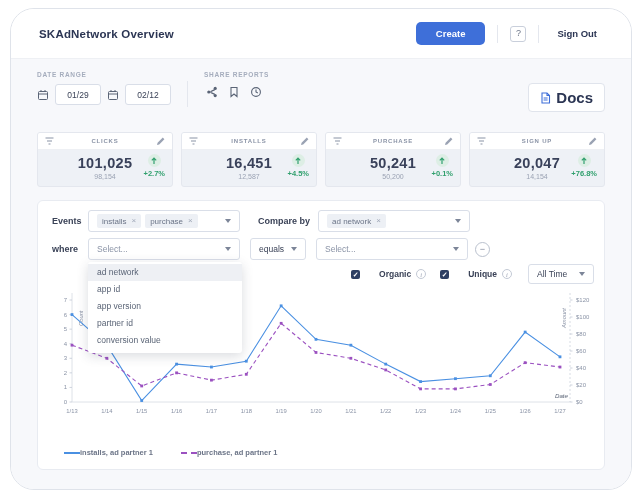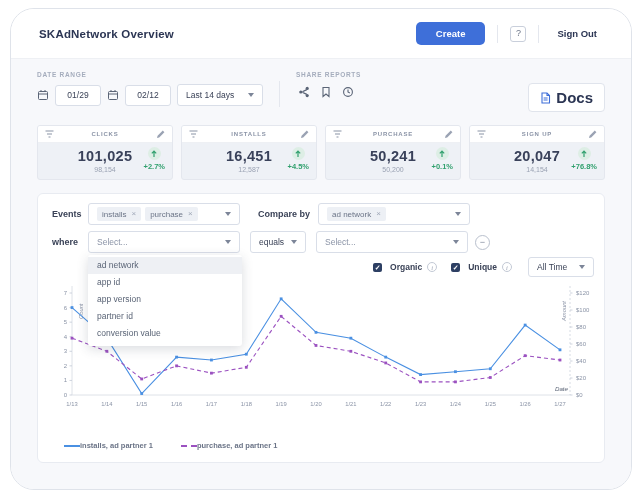--- a/index.html
+++ b/index.html
@@ -31,21 +31,21 @@
   .caret{width:0;height:0;border-left:3px solid transparent;border-right:3px solid transparent;
     border-top:4px solid #7c8598;margin-left:auto;}
   .preset{width:86px;}
   .toolbar .vdiv.tall{height:26px;margin:10px 16px 0;}
   .icon-btn{background:none;border:none;padding:2px;cursor:pointer;display:flex;}
   .spacer{flex:1;}
   .docs-btn{margin-top:12px;display:flex;align-items:center;gap:5px;background:#fff;
     border:1px solid #e0e4ec;border-radius:4px;padding:5px 11px;font-size:15px;font-weight:700;
     color:#2b3553;cursor:pointer;font-family:inherit;}
   
-  .cards{display:grid;grid-template-columns:repeat(4,1fr);gap:8px;margin-top:13px;}
+  .cards{display:grid;grid-template-columns:repeat(4,1fr);gap:8px;margin-top:20px;}
   .card{border:1px solid #e4e7ee;border-radius:3px;overflow:hidden;background:#eef1f6;}
   .card-head{background:#fff;height:17px;display:flex;align-items:center;justify-content:space-between;
     padding:0 7px;border-bottom:1px solid #eef0f4;}
   .card-title{font-size:6px;font-weight:700;letter-spacing:.8px;color:#8a93a6;}
   .card-body{height:36px;position:relative;display:flex;flex-direction:column;align-items:center;
     justify-content:center;}
   .card-value{font-size:14.5px;font-weight:800;color:#39415a;letter-spacing:.3px;line-height:1;}
   .card-sub{font-size:7px;color:#9aa2b3;margin-top:3px;}
   .pct-col{position:absolute;right:7px;top:4px;display:flex;flex-direction:column;align-items:center;}
   .up-badge{width:13px;height:13px;border-radius:50%;background:#ddeee5;display:flex;align-items:center;
@@ -67,21 +67,21 @@
   .where-row .wide.second{margin-left:10px;}
   .minus-btn{width:15px;height:15px;border-radius:50%;border:1px solid #b9c0cd;background:#fff;
     color:#7c8598;font-size:9px;line-height:12px;text-align:center;padding:0;margin-left:7px;cursor:pointer;}
   .select-wrap{position:relative;flex:none;}
   .dropdown{position:absolute;top:calc(100% + 2px);left:0;width:154px;background:#fff;
     border-radius:3px;box-shadow:0 3px 12px rgba(45,55,80,.18);padding:2px 0 4px;z-index:9;}
   .option{height:17px;line-height:17px;padding:0 9px;font-size:8.5px;color:#5a6476;cursor:pointer;}
   .option.active{background:#eef0f4;}
   
   .controls-row{display:flex;justify-content:flex-end;align-items:center;gap:5px;margin-top:3px;height:20px;}
-  .chk{display:flex;align-items:center;gap:8px;font-size:8.5px;font-weight:700;color:#3a4257;cursor:pointer;}
+  .chk{display:flex;align-items:center;gap:19px;font-size:8.5px;font-weight:700;color:#3a4257;cursor:pointer;}
   .box{width:9px;height:9px;background:#2d3f63;border-radius:2px;color:#fff;font-size:7px;
     line-height:9px;text-align:center;display:inline-block;}
   .info{width:10px;height:10px;border-radius:50%;border:1px solid #c3c9d5;color:#9aa2b3;
     font-size:6.5px;line-height:9px;text-align:center;margin-right:9px;font-style:italic;
     font-family:"Liberation Serif", serif;}
   .time{width:66px;height:20px;margin-left:2px;}
   
   .chart-area{margin-top:4px;}
   .legend{display:flex;gap:28px;padding:6px 0 6px 16px;align-items:center;}
   .legend-item{display:flex;align-items:center;font-weight:bold;}
@@ -122,24 +122,20 @@
           <input class="date-input" readonly="" value="01/29" style="">
           <span class="icon">
             <svg width="12" height="12" viewBox="0 0 12 12" fill="none" stroke="#5a6476" stroke-width="1">
               <rect x="1.5" y="2.5" width="9" height="8" rx="1"></rect>
                 <line x1="1.5" y1="5" x2="10.5" y2="5"></line>
               <line x1="4" y1="1" x2="4" y2="3"></line>
                 <line x1="8" y1="1" x2="8" y2="3"></line>
               </svg>
           </span>
           <input class="date-input" readonly="" value="02/12" style="">
-          <div class="select preset">
-            <span>Last 14 days</span>
-            <span class="caret"></span>
-          </div>
         </div>
       </div>
 
       <div class="vdiv tall"></div>
 
       <div>
         <div class="group-label">SHARE REPORTS</div>
         <div class="controls">
           <button class="icon-btn">
             <span class="icon">

